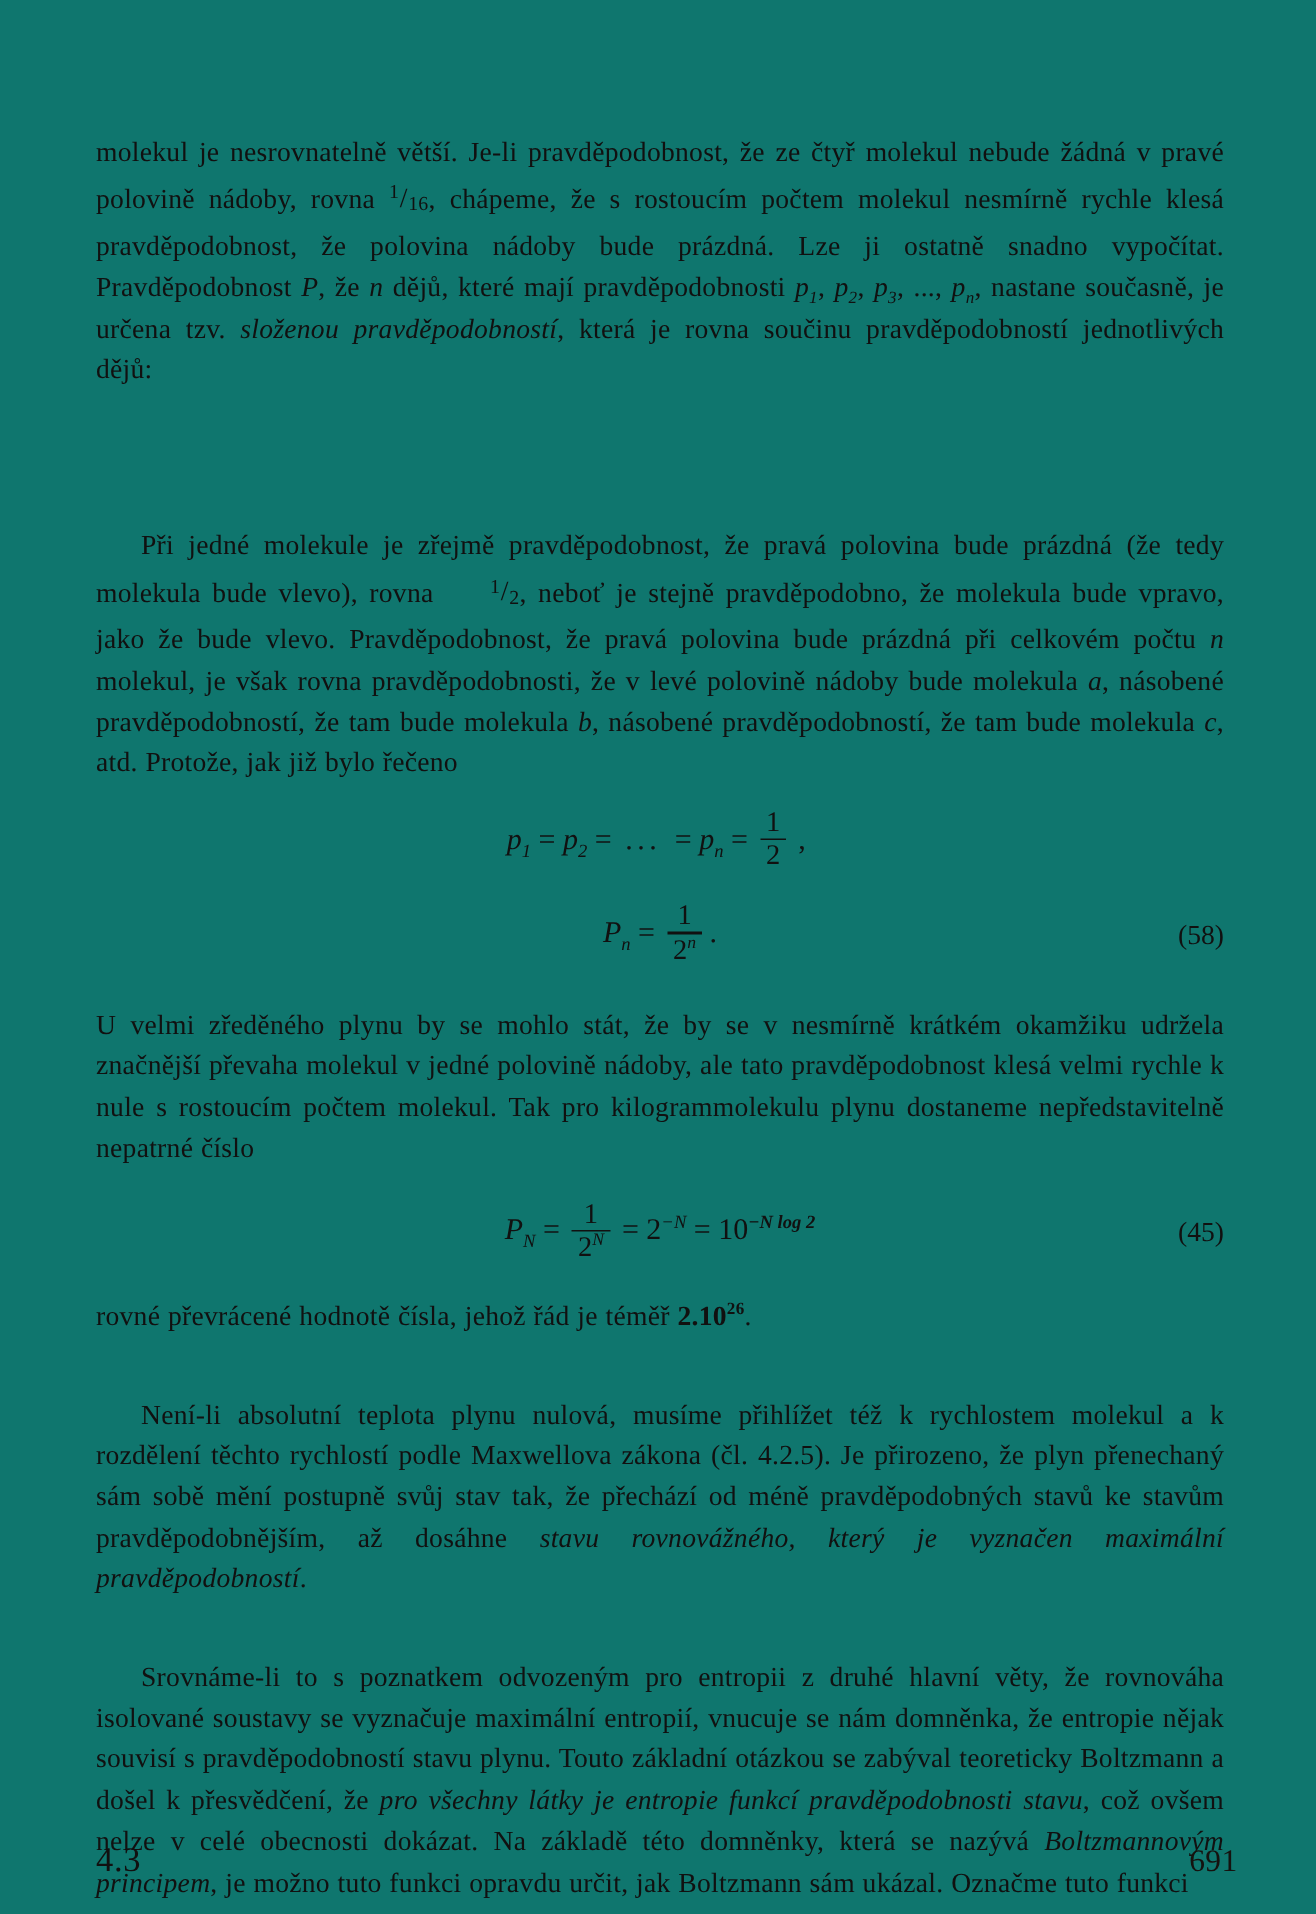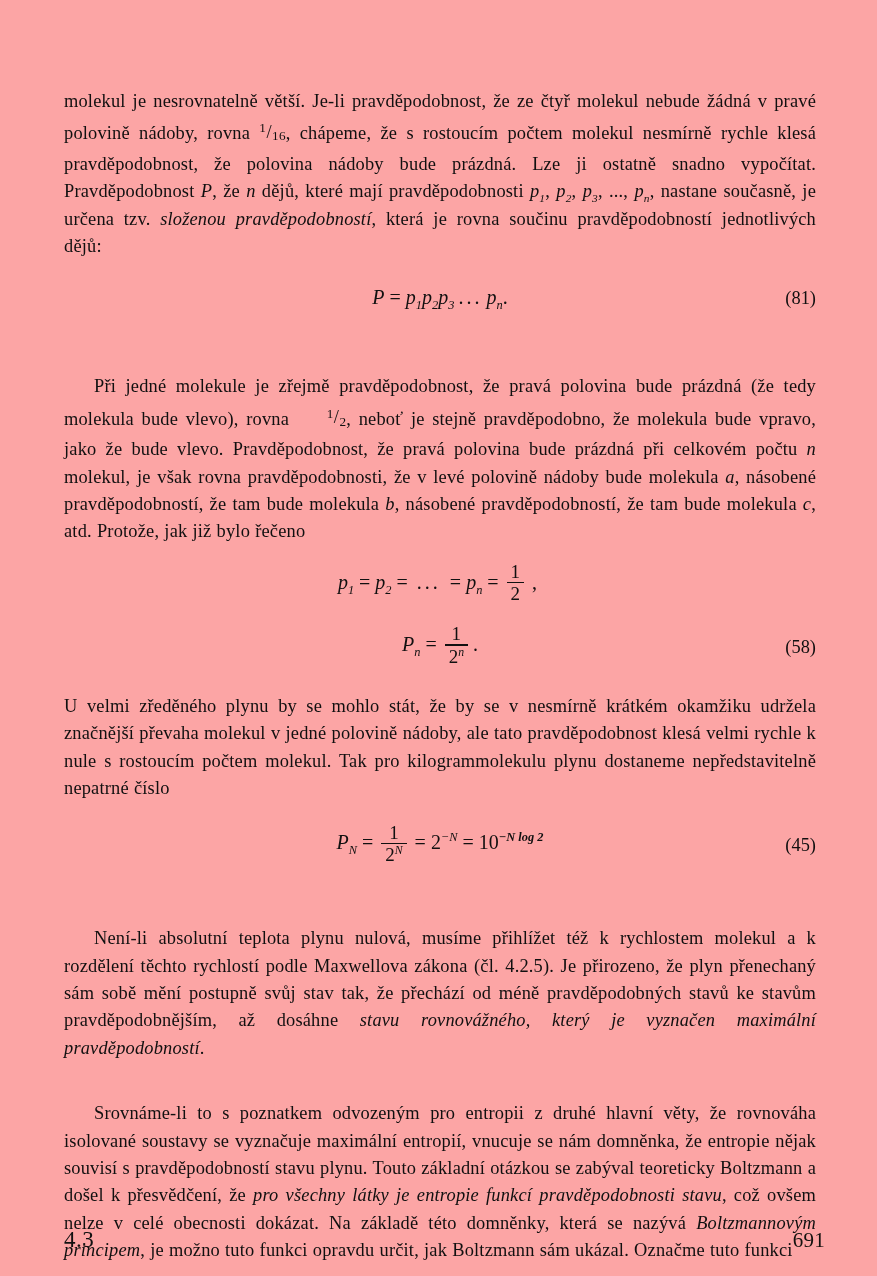--- a/index.html
+++ b/index.html
@@ -4,21 +4,21 @@
 <style>
   html, body {
     margin: 0;
     padding: 0;
     background: #ffffff;
   }
   .page {
     position: relative;
     width: 877px;
     height: 1276px;
-    background: #fca5a5;
+    background: #0f766e;
     font-family: "Liberation Serif", "DejaVu Serif", serif;
     color: #111010;
     overflow: hidden;
   }
   .content {
     position: absolute;
     left: 64px;
     top: 88px;
     width: 752px;
   }
@@ -132,24 +132,20 @@
 <body>
 
 <div class="page">
 
   <div class="content">
 
     <p class="para"><span>molekul je nesrovnatelně větší. Je-li pravděpodobnost, že ze čtyř molekul nebude žádná v pravé polovině nádoby, rovna </span><span class="ifrac"><span class="n">1</span><span class="s">/</span><span class="d">16</span></span><span>, chápeme, že s rostoucím počtem molekul nesmírně rychle klesá pravděpodobnost, že polovina nádoby bude prázdná. Lze ji ostatně snadno vypočítat. Pravděpodobnost </span><span class="mathvar">P</span><span>, že </span><span class="mathvar">n</span><span> dějů, které mají pravděpodobnosti </span><span class="mathvar"><span>p</span><sub>1</sub></span>, <span class="mathvar"><span>p</span><sub>2</sub></span>, <span class="mathvar"><span>p</span><sub>3</sub></span>, ..., <span class="mathvar"><span>p</span><sub>n</sub></span><span>, nastane současně, je určena tzv. </span><span class="it">složenou pravděpodobností</span><span>, která je rovna součinu pravděpodobností jednotlivých dějů:</span></p>
 
     <div class="sp26"></div>
 
-    <div class="eqblock">
-      <span class="eq"><span>P</span><span class="op">=</span><span><span>p</span><sub>1</sub></span><span><span>p</span><sub>2</sub></span><span><span>p</span><sub>3</sub></span><span class="dots">...</span><span><span>p</span><sub>n</sub></span><span class="op" style="padding:0">.</span></span>
-      <span class="eqno">(81)</span>
-    </div>
 
     <div class="sp26"></div>
 
     <p class="para indent"><span>Při jedné molekule je zřejmě pravděpodobnost, že pravá polovina bude prázdná (že tedy molekula bude vlevo), rovna </span><span class="ifrac"><span class="n">1</span><span class="s">/</span><span class="d">2</span></span><span>, neboť je stejně pravděpodobno, že molekula bude vpravo, jako že bude vlevo. Pravděpodobnost, že pravá polovina bude prázdná při celkovém počtu </span><span class="mathvar">n</span><span> molekul, je však rovna pravděpodobnosti, že v levé polovině nádoby bude molekula </span><span class="mathvar">a</span><span>, násobené pravděpodobností, že tam bude molekula </span><span class="mathvar">b</span><span>, násobené pravděpodobností, že tam bude molekula </span><span class="mathvar">c</span><span>, atd. Protože, jak již bylo řečeno</span></p>
 
     <div class="sp18"></div>
 
     <div class="eqblock">
       <span class="eq"><span><span>p</span><sub>1</sub></span><span class="op">=</span><span><span>p</span><sub>2</sub></span><span class="op">=</span><span class="dots">...</span><span class="op">=</span><span><span>p</span><sub>n</sub></span><span class="op">=</span><span class="vfrac"><span class="num">1</span><span class="bar"></span><span class="den">2</span></span><span class="op">,</span></span>
     </div>
@@ -170,20 +166,21 @@
 
     <div class="sp22"></div>
 
     <div class="eqblock">
       <span class="eq"><span><span>P</span><sub>N</sub></span><span class="op">=</span><span class="vfrac"><span class="num">1</span><span class="bar"></span><span class="den"><span>2</span><sup style="font-style:italic">N</sup></span></span><span class="op">=</span><span style="font-style:normal"><span>2</span><sup style="font-style:italic">−N</sup></span><span class="op">=</span><span style="font-style:normal"><span>10</span><sup style="font-style:italic;font-weight:bold">−N log 2</sup></span></span>
       <span class="eqno">(45)</span>
     </div>
 
     <div class="sp22"></div>
 
+    <p class="para"><span>rovné převrácené hodnotě čísla, jehož řád je téměř </span><span class="bnum"><span>2.10</span><sup>26</sup></span><span>.</span></p>
 
 
     <p class="para indent"><span>Není-li absolutní teplota plynu nulová, musíme přihlížet též k rychlostem molekul a k rozdělení těchto rychlostí podle Maxwellova zákona (čl. 4.2.5). Je přirozeno, že plyn přenechaný sám sobě mění postupně svůj stav tak, že přechází od méně pravděpodobných stavů ke stavům pravděpodobnějším, až dosáhne </span><span class="it">stavu rovnovážného, který je vyznačen maximální pravděpodobností</span><span>.</span></p>
 
     <p class="para indent"><span>Srovnáme-li to s poznatkem odvozeným pro entropii z druhé hlavní věty, že rovnováha isolované soustavy se vyznačuje maximální entropií, vnucuje se nám domněnka, že entropie nějak souvisí s pravděpodobností stavu plynu. Touto základní otázkou se zabýval teoreticky Boltzmann a došel k přesvědčení, že </span><span class="it">pro všechny látky je entropie funkcí pravděpodobnosti stavu</span><span>, což ovšem nelze v celé obecnosti dokázat. Na základě této domněnky, která se nazývá </span><span class="it">Boltzmannovým principem</span><span>, je možno tuto funkci opravdu určit, jak Boltzmann sám ukázal. Označme tuto funkci</span></p>
 
   </div>
 
   <div class="footer">
     <span class="foot-left">4.3</span>

